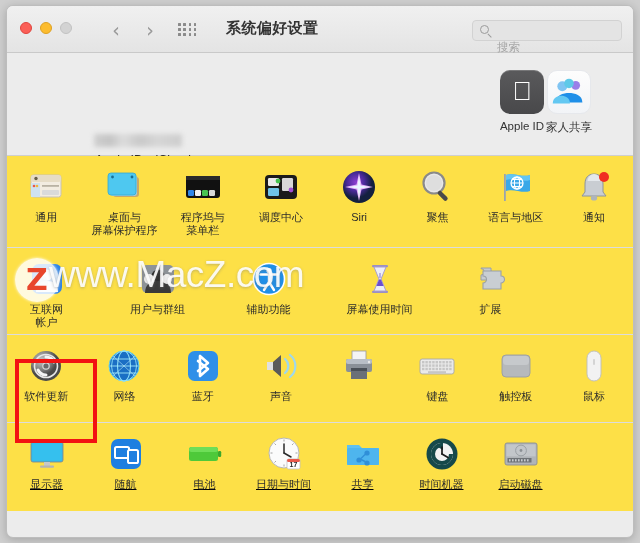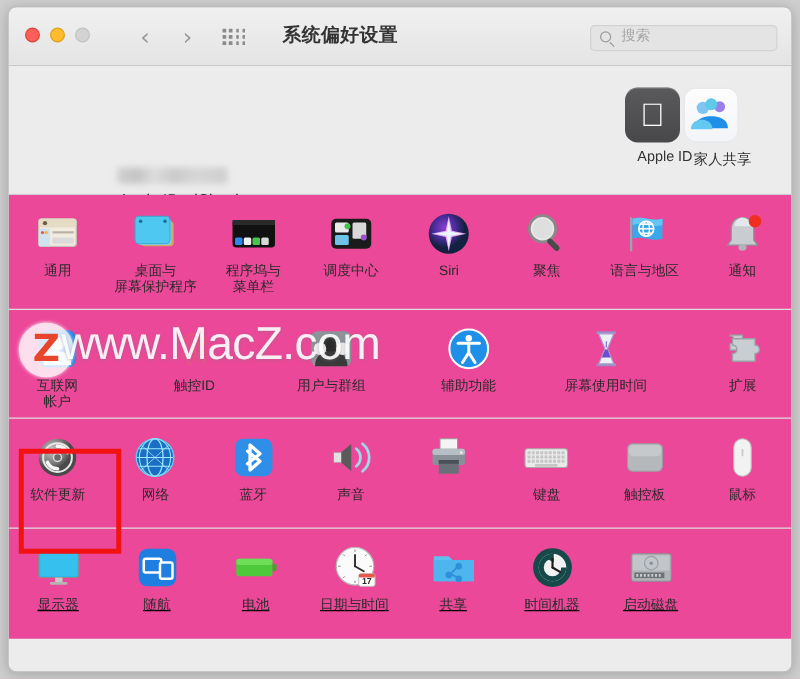--- a/index.html
+++ b/index.html
@@ -70,21 +70,21 @@
     position: absolute; left: 7px; top: 4px;
     width: 9px; height: 9px;
     border: 1.3px solid #9b9b9b; border-radius: 50%;
   }
   #search .mag:after {
     content: ""; position: absolute; right: -4px; bottom: -3px;
     width: 5px; height: 1.3px; background: #9b9b9b;
     transform: rotate(45deg);
   }
   #search-input {
-    position: absolute; left: 24px; top: 0;
+    position: absolute; left: 24px; top: 18px;
     border: none; background: transparent; outline: none;
     font-family: inherit; font-size: 11.5px; color: #777;
     width: 115px; height: 16px;
   }
   #search-input::placeholder { color: #a6a6a6; }
 
   
   #account {
     position: relative;
     height: 103px;
@@ -121,24 +121,24 @@
   }
   #icon-appleid .apple {
     position: absolute; left: 50%; top: 50%;
     transform: translate(-50%,-52%);
     font-size: 26px; color: #fff; line-height: 1;
   }
   #icon-family {
     background: linear-gradient(#fdfdfd,#f2f4f7);
     border: 1px solid #e6e8ec;
   }
-  .acct-label { margin-top: 6px; font-size: 11.5px; color: #333; text-align: right; }
+  .acct-label { margin-top: 6px; font-size: 11.5px; color: #333; }
 
   
-  #panes { position: relative; padding: 0; background: #ec4899; }
+  #panes { position: relative; padding: 0; background: #fde047; }
   .prow {
     position: relative;
     display: flex;
     border-bottom: 1px solid #dcdcdc;
   }
   .prow:last-child { border-bottom: none; }
   .pane {
     width: 79px;
     padding-top: 11px;
     padding-bottom: 8px;
@@ -394,34 +394,20 @@
             <rect x="5" y="5" width="30" height="30" rx="7" fill="#2f85e8"></rect>
             <circle cx="20" cy="16" r="5.5" fill="#fff" opacity=".95"></circle>
             <path d="M9 33 C9 25 14 22 20 22 C26 22 31 25 31 33 Z" fill="#fff" opacity=".95"></path>
             <circle cx="13" cy="24" r="8" fill="#dfe4e8" opacity=".85"></circle>
           </svg>
         </div>
         <div class="pane-label">互联网<br>帐户</div>
       </div>
 
 
-      <div class="pane">
-        <div class="pane-icon">
-          <svg viewBox="0 0 40 40" class="ic" fill="none" stroke="#e8577a" stroke-width="1.5" stroke-linecap="round">
-            <path d="M11 17 C11 11 15 8 20 8 C25 8 29 11 29 17"></path>
-            <path d="M13.5 19 C13.5 14 16.5 11.5 20 11.5 C23.5 11.5 26.5 14 26.5 19 L26.5 25"></path>
-            <path d="M16.5 20 C16.5 16.5 18 15 20 15 C22 15 23.5 16.5 23.5 20 L23.5 28"></path>
-            <path d="M20 19 L20 30"></path>
-            <path d="M11 21 L11 27"></path>
-            <path d="M29 21 C29 26 28 29 26 31"></path>
-            <path d="M13.5 28 C14 30 15 31.5 16.5 32.5"></path>
-          </svg>
-        </div>
-        <div class="pane-label">触控ID</div>
-      </div>
 
       <div class="pane">
         <div class="pane-icon">
           <svg viewBox="0 0 40 40" class="ic">
             <rect x="4" y="6" width="32" height="28" rx="5" fill="#8e9499"></rect>
             <circle cx="20" cy="17" r="6.5" fill="#2b2b2b"></circle>
             <path d="M7 34 C7 25 13 22 20 22 C27 22 33 25 33 34 Z" fill="#3a3a3a"></path>
             <circle cx="11" cy="20" r="5" fill="#f0f0f0"></circle>
             <circle cx="29" cy="20" r="5" fill="#f0f0f0"></circle>
           </svg>

